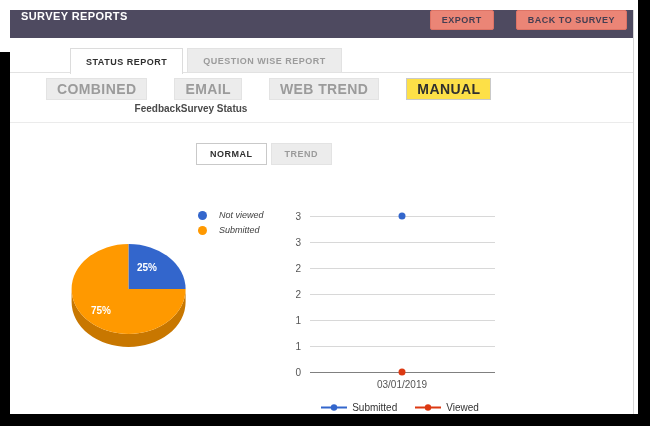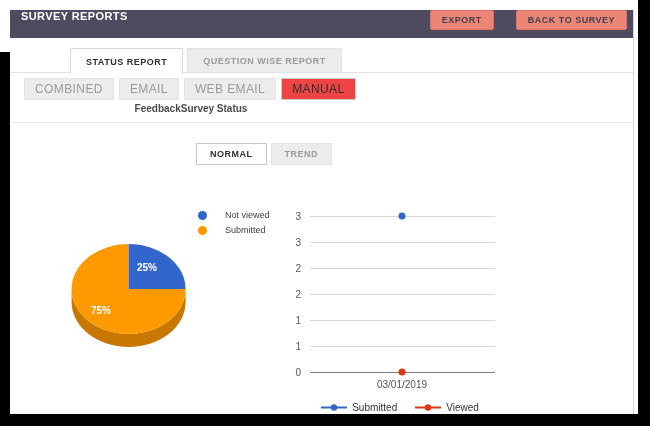--- a/index.html
+++ b/index.html
@@ -26,39 +26,39 @@
   .tabline{position:absolute;left:0;top:62px;width:100%;height:1px;background:#e2e2e2;}
   .tabs{position:absolute;left:28px;top:38px;display:flex;gap:4px;height:25px;padding-left:32px;}
   .tab{display:flex;align-items:center;padding:0 15px;font-size:9px;font-weight:bold;
        letter-spacing:.5px;background:#ececec;color:#9b9b9b;border:1px solid #e2e2e2;
        box-sizing:border-box;height:25px;cursor:pointer;}
   .tab.active{background:#fff;color:#2f2f2f;border:1px solid #dcdcdc;border-bottom:none;
        height:26px;position:relative;z-index:2;}
 
   
   .subtabs{position:absolute;left:14px;top:68px;display:flex;gap:5px;height:22px;}
-  .subtab{display:flex;align-items:center;padding:0 10px;font-size:12px;font-weight:normal;
+  .subtab{display:flex;align-items:center;padding:0 10px;font-size:14px;font-weight:bold;
        letter-spacing:.4px;background:#ececec;color:#9b9b9b;border:1px solid #e3e3e3;
-       box-sizing:border-box;cursor:pointer;}
-  .subtab.active{background:#ef4444;color:#2f2f2f;border:1px solid #c9c9c9;}
+       box-sizing:border-box;cursor:pointer;margin-left:22px;}
+  .subtab.active{background:#fde047;color:#2f2f2f;border:1px solid #c9c9c9;}
 
   .status-heading{position:absolute;left:0;top:93px;width:362px;text-align:center;
        font-size:10px;font-weight:bold;color:#4a4a4a;}
   .divider{position:absolute;left:0;top:112px;width:100%;height:1px;background:#ebebeb;}
 
   
   .viewtabs{position:absolute;left:186px;top:133px;display:flex;gap:4px;height:22px;}
   .viewtab{display:flex;align-items:center;padding:8px 13px;font-size:9px;font-weight:bold;
        letter-spacing:.5px;background:#ececec;color:#9b9b9b;border:1px solid #e3e3e3;
        box-sizing:border-box;cursor:pointer;}
   .viewtab.active{background:#fff;color:#2f2f2f;border:1px solid #c9c9c9;}
 
   
   .pie-legend{position:absolute;left:188px;top:200px;display:flex;flex-direction:column;gap:5px;}
-  .pl-row{display:flex;align-items:center;gap:18px;}
+  .pl-row{display:flex;align-items:center;gap:12px;font-style:italic;}
   .pl-dot{width:9px;height:9px;border-radius:50%;}
   .pl-dot.blue{background:#3366cc;}
   .pl-dot.orange{background:#ff9900;}
   .pl-label{font-size:9px;color:#3f3f3f;}
 
   .pie-svg{position:absolute;left:40px;top:220px;}
   .line-svg{position:absolute;left:275px;top:195px;}
   svg text{font-family:"Liberation Sans", sans-serif;}
 
   
@@ -83,21 +83,21 @@
 
     <div class="tabline"></div>
     <div class="tabs">
       <div class="tab active">STATUS REPORT</div>
       <div class="tab">QUESTION WISE REPORT</div>
     </div>
 
     <div class="subtabs">
       <div class="subtab">COMBINED</div>
       <div class="subtab">EMAIL</div>
-      <div class="subtab">WEB EMAIL</div>
+      <div class="subtab">WEB TREND</div>
       <div class="subtab active">MANUAL</div>
     </div>
 
     <div class="status-heading">FeedbackSurvey Status</div>
     <div class="divider"></div>
 
     <div class="viewtabs">
       <div class="viewtab active">NORMAL</div>
       <div class="viewtab">TREND</div>
     </div>

